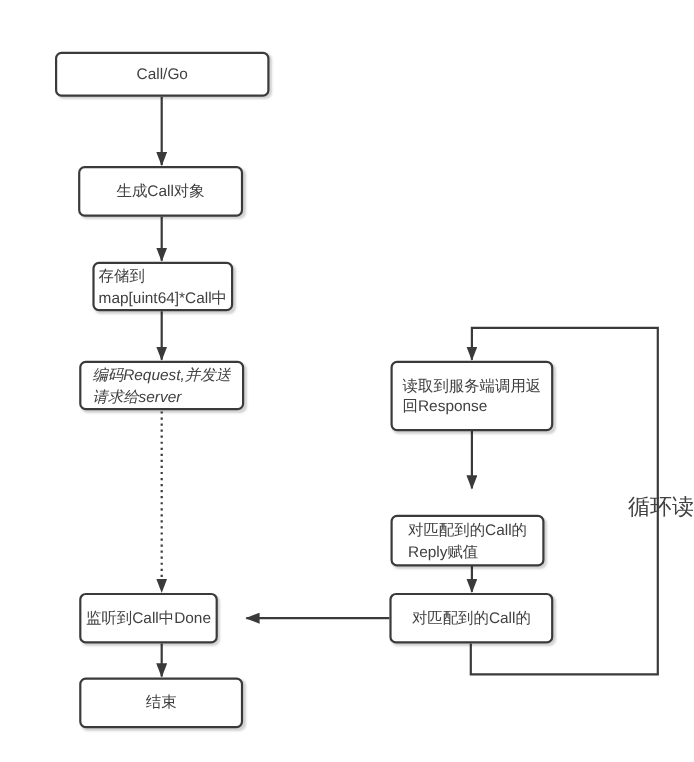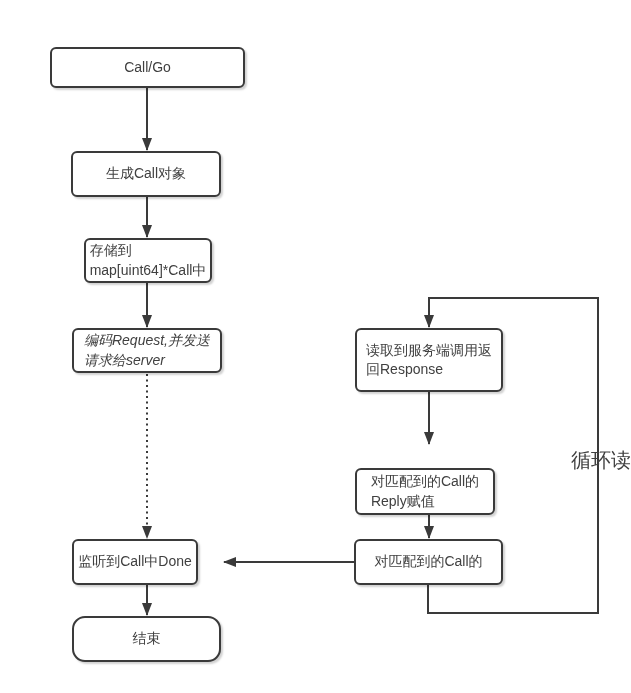--- a/index.html
+++ b/index.html
@@ -72,21 +72,21 @@
   <div class="node" style="left:71px;  top:151px; width:150px; height:46px;">生成Call对象</div>
 
   <div class="node" style="left:84px;  top:238px; width:128px; height:45px;">存储到
 map[uint64]*Call中</div>
 
   <div class="node" style="left:72px;  top:328px; width:150px; height:45px;font-style:italic;">编码Request,并发送
 请求给server</div>
 
   <div class="node" style="left:72px;  top:539px; width:126px; height:46px;">监听到Call中Done</div>
 
-  <div class="node" style="left:72px;  top:616px; width:149px; height:46px;border-radius:13px;">结束</div>
+  <div class="node" style="left:72px;  top:616px; width:149px; height:46px;">结束</div>
 
   <div class="node" style="left:355px; top:328px; width:148px; height:64px;">读取到服务端调用返
 回Response</div>
 
   <div class="node" style="left:355px; top:468px; width:140px; height:47px;">对匹配到的Call的
 Reply赋值</div>
 
   <div class="node" style="left:354px; top:539px; width:149px; height:46px;">对匹配到的Call的</div>
 
   <div class="edge-label" style="left:571px; top:447px;">循环读取</div>

